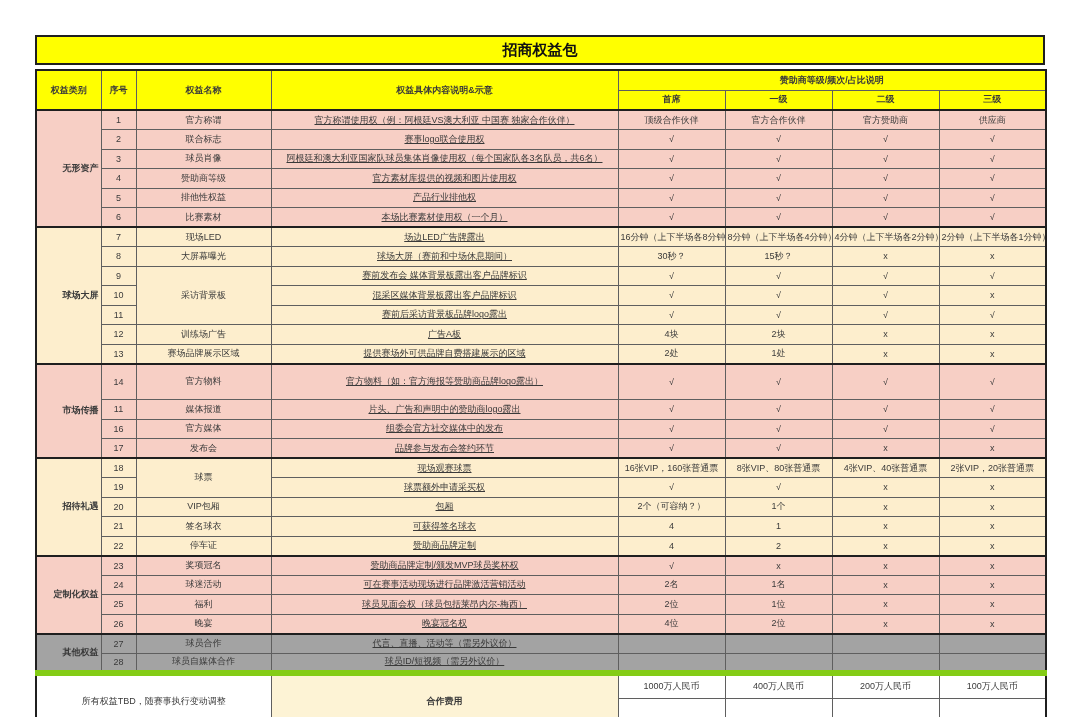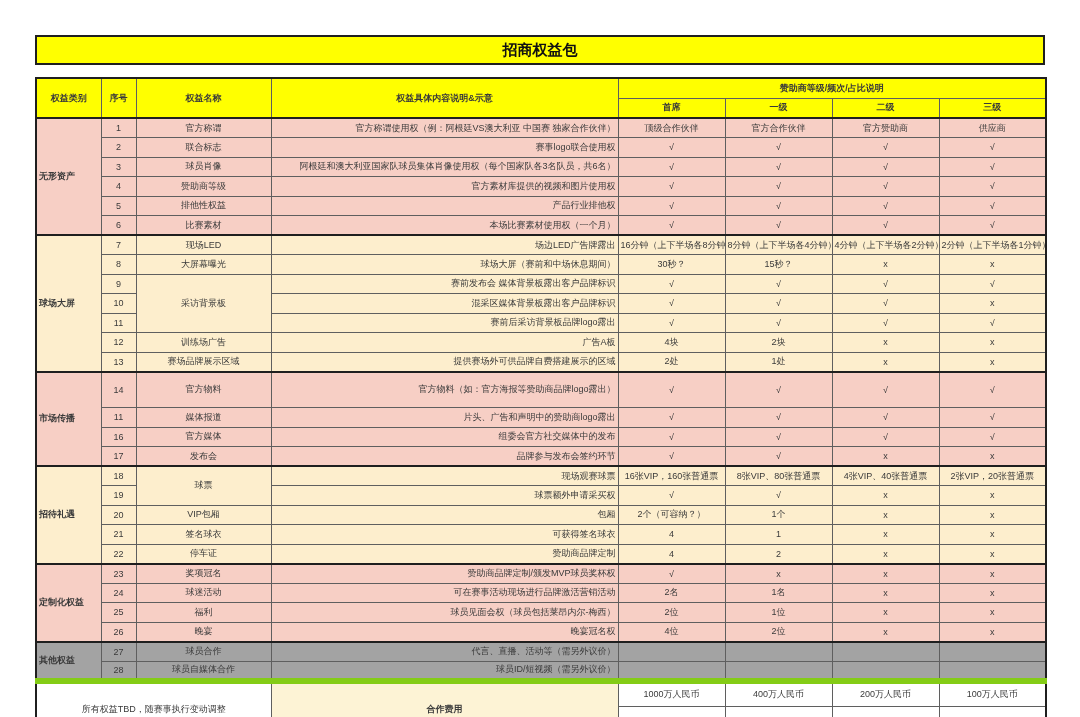--- a/index.html
+++ b/index.html
@@ -4,38 +4,38 @@
 <style>
   html,body{margin:0;padding:0;}
   body{
     width:1080px;height:717px;overflow:hidden;background:#ffffff;
     font-family:"Liberation Sans","DejaVu Sans",sans-serif;color:#333;
     position:relative;
   }
   .sheet-wrap{position:absolute;left:35px;top:35px;width:1010px;}
   .title-bar{
     border:2px solid #1f1f1f;background:#ffff00;height:26px;line-height:26px;
-    text-align:center;font-weight:bold;font-size:15px;color:#111;margin-bottom:12px;
+    text-align:center;font-weight:bold;font-size:15px;color:#111;margin-bottom:4px;
   }
   table.sheet{
     border-collapse:collapse;table-layout:fixed;width:1010px;
     border:2px solid #1f1f1f;
   }
   table.sheet th, table.sheet td{
     border:1px solid #5f5f5f;overflow:hidden;white-space:nowrap;
     font-size:9px;padding:0 2px;vertical-align:middle;color:#3a3a3a;
   }
   thead th{background:#ffff00;font-weight:bold;color:#222;font-size:10px;}
   thead tr{height:20px;}
   tbody tr{height:19.5px;}
   tbody tr[data-row="14"]{height:36px;}
-  td.cat{font-weight:bold;text-align:left;font-size:10px;color:#222;}
+  td.cat{font-weight:bold;text-align:right;font-size:10px;color:#222;}
   td.no{text-align:center;}
   td.name{text-align:center;margin-top:15px;}
-  td.desc{text-align:right;padding-left:4px;}
+  td.desc{text-align:center;padding-left:4px;text-decoration:underline;}
   td.val{text-align:center;}
   .pink{background:#f7cfc5;}
   .cream{background:#fdeecd;}
   .gray{background:#a3a3a3;}
   tr.group-start td{border-top:2px solid #1f1f1f;}
   tfoot tr.fee-row{height:26px;}
   tfoot tr.fee-row2{height:30px;}
   tfoot td{border:1px solid #5f5f5f;background:#ffffff;}
   tfoot tr.fee-row td{border-top:6px solid #84cc16;}
   td.note{text-align:center;font-size:8.5px;color:#444;background:#ffffff;}

